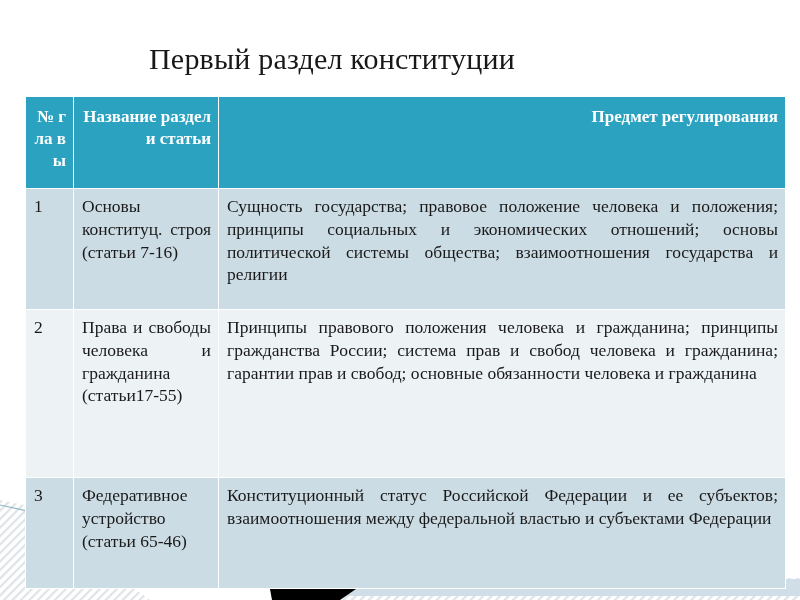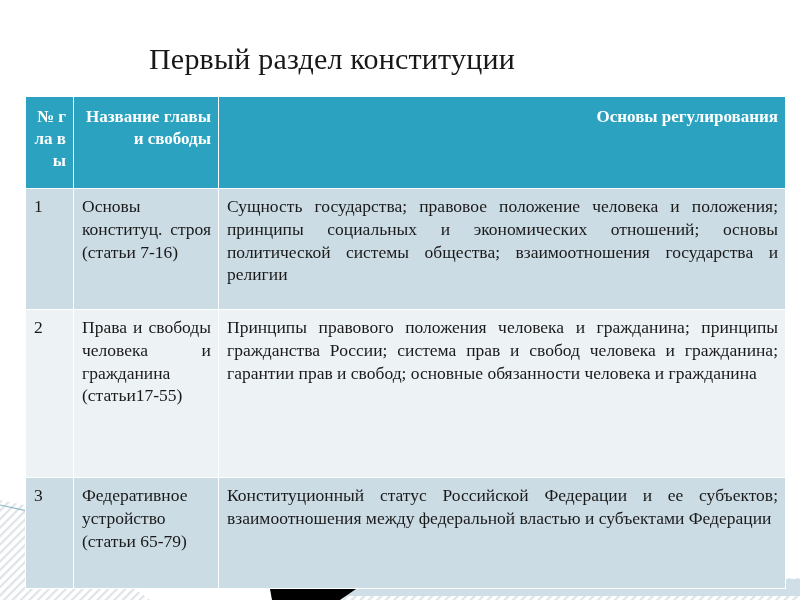--- a/index.html
+++ b/index.html
@@ -124,34 +124,34 @@
 
 <table id="content-table">
   <colgroup>
     <col class="c-num">
       <col class="c-name">
       <col class="c-subj">
   </colgroup>
   <thead>
     <tr>
       <th class="h-num">№ гла вы</th>
-      <th class="h-name">Название главы и свободы</th>
-      <th class="h-subj">Основы регулирования</th>
+      <th class="h-name">Название раздел и статьи</th>
+      <th class="h-subj">Предмет регулирования</th>
     </tr>
   </thead>
   <tbody>
     <tr class="row-shade r1">
       <td class="cell-num">1</td>
       <td class="cell-name">Основы конституц. строя (статьи 7-16)</td>
       <td class="cell-subj">Сущность государства; правовое положение человека и положения; принципы социальных и экономических отношений; основы политической системы общества; взаимоотношения государства и религии</td>
     </tr>
     <tr class="row-light r2">
       <td class="cell-num">2</td>
       <td class="cell-name">Права и свободы человека и гражданина (статьи17-55)</td>
       <td class="cell-subj">Принципы правового положения человека и гражданина; принципы гражданства России; система прав и свобод человека и гражданина; гарантии прав и свобод; основные обязанности человека и гражданина</td>
     </tr>
     <tr class="row-shade r3">
       <td class="cell-num">3</td>
-      <td class="cell-name">Федеративное устройство (статьи 65-79)</td>
+      <td class="cell-name">Федеративное устройство (статьи 65-46)</td>
       <td class="cell-subj">Конституционный статус Российской Федерации и ее субъектов; взаимоотношения между федеральной властью и субъектами Федерации</td>
     </tr>
   </tbody>
 </table>
 
 </body></html>

